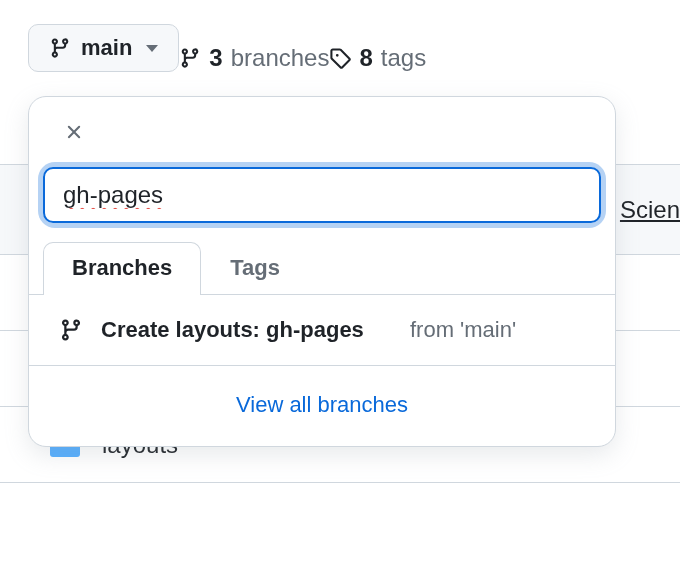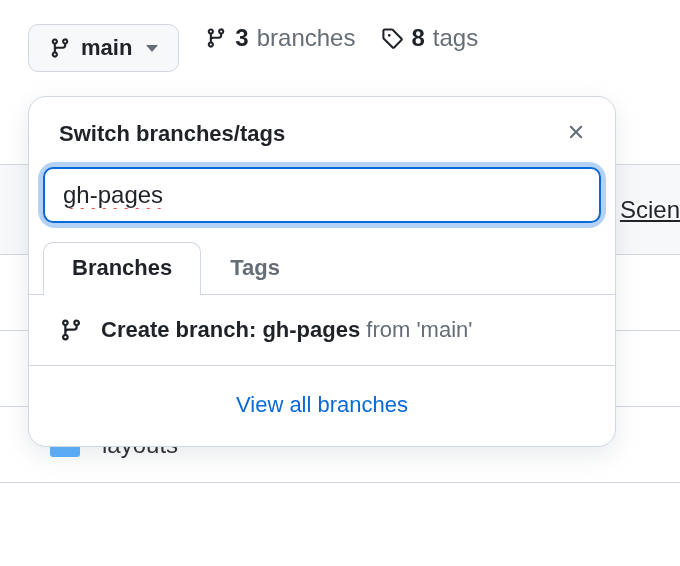--- a/index.html
+++ b/index.html
@@ -8,23 +8,22 @@
       font-size: 14px;
       color: #1f2328;
       background: #ffffff;
       width: 680px;
       height: 566px;
       overflow: hidden;
       position: relative;
     }
     .top-row {
       display: flex;
-      align-items: flex-start;
+      align-items: flex-end;
       padding: 24px 28px 24px 28px;
-      gap: 26px;
     }
     .branch-selector {
       display: inline-flex;
       align-items: center;
       gap: 10px;
       background: #f6f8fa;
       border: 1px solid #d0d7de;
       border-radius: 10px;
       padding: 10px 20px;
       font-size: 22px;
@@ -127,21 +126,21 @@
     .result-row {
       display: flex;
       align-items: center;
       gap: 18px;
       padding: 22px 30px;
       border-bottom: 1px solid #d0d7de;
       cursor: pointer;
       font-size: 22px;
     }
     .result-row .bold { font-weight: 600; color: #1f2328; }
-    .result-row .from { font-weight: 400; color: #656d76; }
+    .result-row .from { font-weight: 400; color: #656d76; margin-left: 40px; }
     .view-all {
       text-align: center;
       padding: 26px 0 28px 0;
     }
     .view-all a {
       color: #0969da;
       font-size: 22px;
       font-weight: 500;
       text-decoration: none;
       cursor: pointer;
@@ -237,21 +236,20 @@
     <svg width="22" height="22" viewBox="0 0 16 16">
       <path fill="#1f2328" d="M1 7.775V2.75C1 1.784 1.784 1 2.75 1h5.025c.464 0 .91.184 1.238.513l6.25 6.25a1.75 1.75 0 0 1 0 2.474l-5.026 5.026a1.75 1.75 0 0 1-2.474 0l-6.25-6.25A1.752 1.752 0 0 1 1 7.775Zm1.5 0c0 .066.026.13.073.177l6.25 6.25a.25.25 0 0 0 .354 0l5.025-5.025a.25.25 0 0 0 0-.354l-6.25-6.25a.25.25 0 0 0-.177-.073H2.75a.25.25 0 0 0-.25.25ZM6 5a1 1 0 1 1 0 2 1 1 0 0 1 0-2Z"></path>
     </svg>
     <span class="num">8</span>
     <span>tags</span>
   </a>
 </div>
 
 <div class="popover">
   <div class="popover-header">
-    <span class="popover-title">Switch branches/tags</span>
     <button class="close-btn">
       <svg width="22" height="22" viewBox="0 0 16 16">
         <path fill="#656d76" d="M3.72 3.72a.75.75 0 0 1 1.06 0L8 6.94l3.22-3.22a.749.749 0 0 1 1.06 1.06L9.06 8l3.22 3.22a.749.749 0 0 1-1.06 1.06L8 9.06l-3.22 3.22a.751.751 0 0 1-1.06-1.06L6.94 8 3.72 4.78a.75.75 0 0 1 0-1.06Z"></path>
       </svg>
     </button>
   </div>
 
   <div class="search-wrap">
     <div class="search-halo">
       <input class="search-input" type="text" value="gh-pages" placeholder="Find or create a branch..." style="">
@@ -261,20 +259,20 @@
   <div class="tabs">
     <div class="tab active">Branches</div>
     <div class="tab">Tags</div>
   </div>
 
   <div class="result-row">
     <svg width="24" height="24" viewBox="0 0 16 16">
       <path fill="#1f2328" d="M9.5 3.25a2.25 2.25 0 1 1 3 2.122V6A2.5 2.5 0 0 1 10 8.5H6a1 1 0 0 0-1 1v1.128a2.251 2.251 0 1 1-1.5 0V5.372a2.25 2.25 0 1 1 1.5 0v1.836A2.493 2.493 0 0 1 6 7h4a1 1 0 0 0 1-1v-.628A2.25 2.25 0 0 1 9.5 3.25Zm-6 0a.75.75 0 1 0 1.5 0 .75.75 0 0 0-1.5 0Zm8.25-.75a.75.75 0 1 0 0 1.5.75.75 0 0 0 0-1.5ZM4.25 12a.75.75 0 1 0 0 1.5.75.75 0 0 0 0-1.5Z"></path>
     </svg>
     <span>
-      <span class="bold">Create branch: </span><span class="bold">gh-pages</span><span class="from"> from 'main'</span>
+      <span class="bold">Create layouts: </span><span class="bold">gh-pages</span><span class="from"> from 'main'</span>
     </span>
   </div>
 
   <div class="view-all">
     <a>View all branches</a>
   </div>
 </div>
 
 </body></html>

